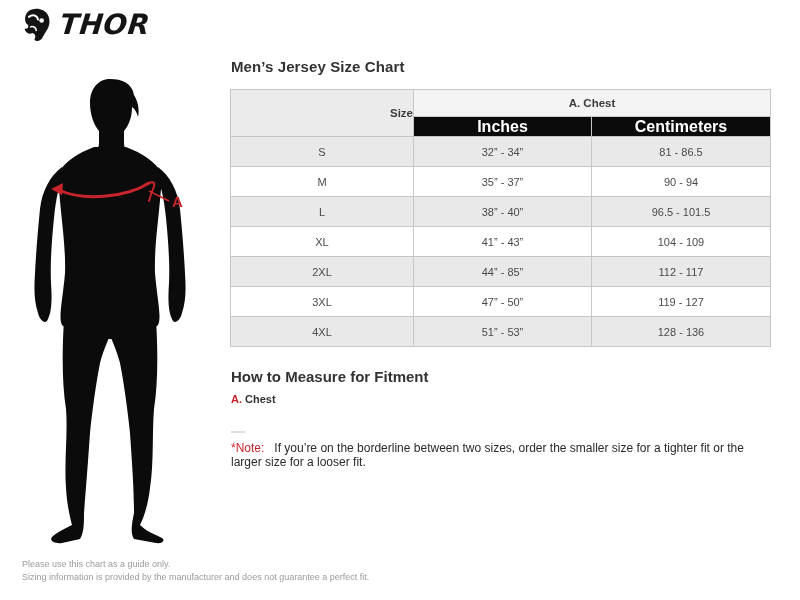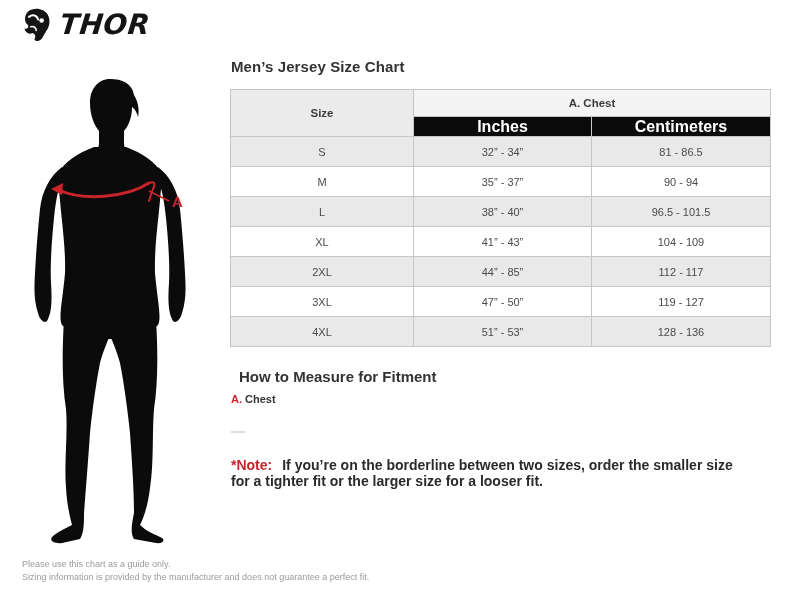--- a/index.html
+++ b/index.html
@@ -32,49 +32,49 @@
     margin: 0 0 14px 1px;
   }
 
   table.size-table { width:540px; border-collapse:collapse; table-layout:fixed; }
   table.size-table th, table.size-table td { border:1px solid #c6c6c6; }
   .col-size  { width:183px; }
   .col-in    { width:178px; }
   .col-cm    { width:179px; }
   th.th-size {
     background:#ebebeb; color:#3c3c3c; font-size:11.5px; font-weight:bold;
-    text-align:center; vertical-align:middle;
+    text-align:right; vertical-align:middle;
   }
   th.th-group {
     background:#f4f4f4; color:#3c3c3c; font-size:11.5px; font-weight:bold;
     height:27px; text-align:center; vertical-align:middle;
   }
   tr.band th {
     background:#0b0b0b; color:#ffffff; font-size:16px; font-weight:bold;
     height:20px; text-align:center; vertical-align:middle;
   }
   tbody td {
     height:30px; text-align:center; vertical-align:middle;
     font-size:11px; color:#4a4a4a; background:#ffffff;
   }
   tbody tr:nth-child(odd) td { background:#e9e9e9; }
 
   .measure-heading {
     font-size:15px; font-weight:bold; color:#333333;
-    margin: 21px 0 0 9px;
+    margin: 21px 0 0 1px;
   }
   .measure-item { margin: 8px 0 0 1px; }
   .item-title { font-size:11px; font-weight:bold; color:#333333; }
   .red { color:#c8242b; }
   .item-desc {
     margin-top:2px; width:420px;
     font-size:10px; color:#8c8c8c; line-height:1.4;
   }
   .mini-rule { width:14px; height:2px; background:#dddddd; margin:26px 0 0 1px; }
-  .note { margin: 24px 0 0 1px; font-size:14px; font-weight:bold; color:#2a2a2a; }
+  .note { margin: 8px 0 0 1px; font-size:12px; font-weight:normal; color:#2a2a2a; }
   .note .red { margin-right: 10px; }
 
   
   .footer {
     position:absolute; left:22px; top:558px;
     font-size:9px; color:#9b9b9b; line-height:1.45;
   }
 </style>
 </head>
 <body>

